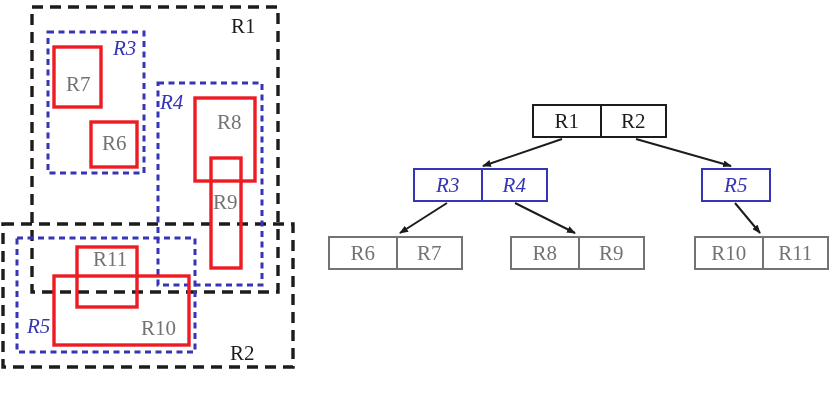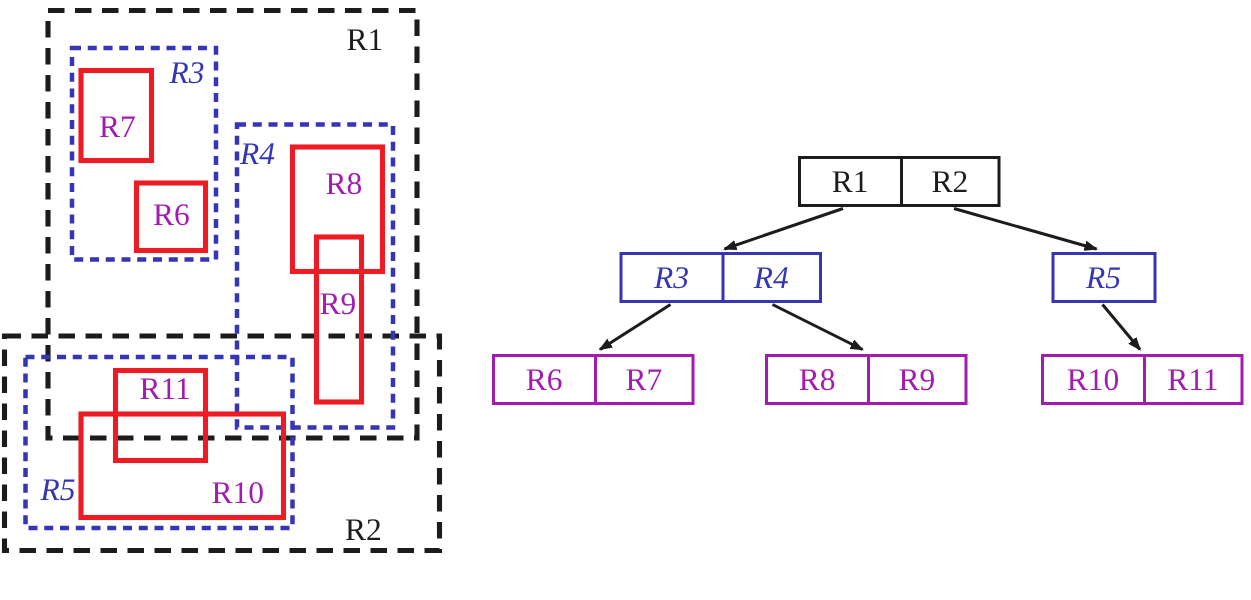--- a/index.html
+++ b/index.html
@@ -22,21 +22,21 @@
   .s-red   { stroke: #ed1c24; stroke-width: 3.4; }
   .arrow-line { stroke: #1c1c1c; stroke-width: 2; fill: none; }
   .rect-label {
     position: absolute;
     line-height: 1;
     font-size: 21px;
     white-space: nowrap;
   }
   .c-black { color: #1c1c1c; }
   .c-blue  { color: #3535b5; font-style: italic; }
-  .c-red   { color: #a21caf; }
+  .c-red   { color: #737373; }
   .tree-node {
     position: absolute;
     display: flex;
     height: 34px;
     border: 2px solid currentColor;
     background: #ffffff;
     box-sizing: border-box;
   }
   .tree-cell {
     width: 65.5px;

